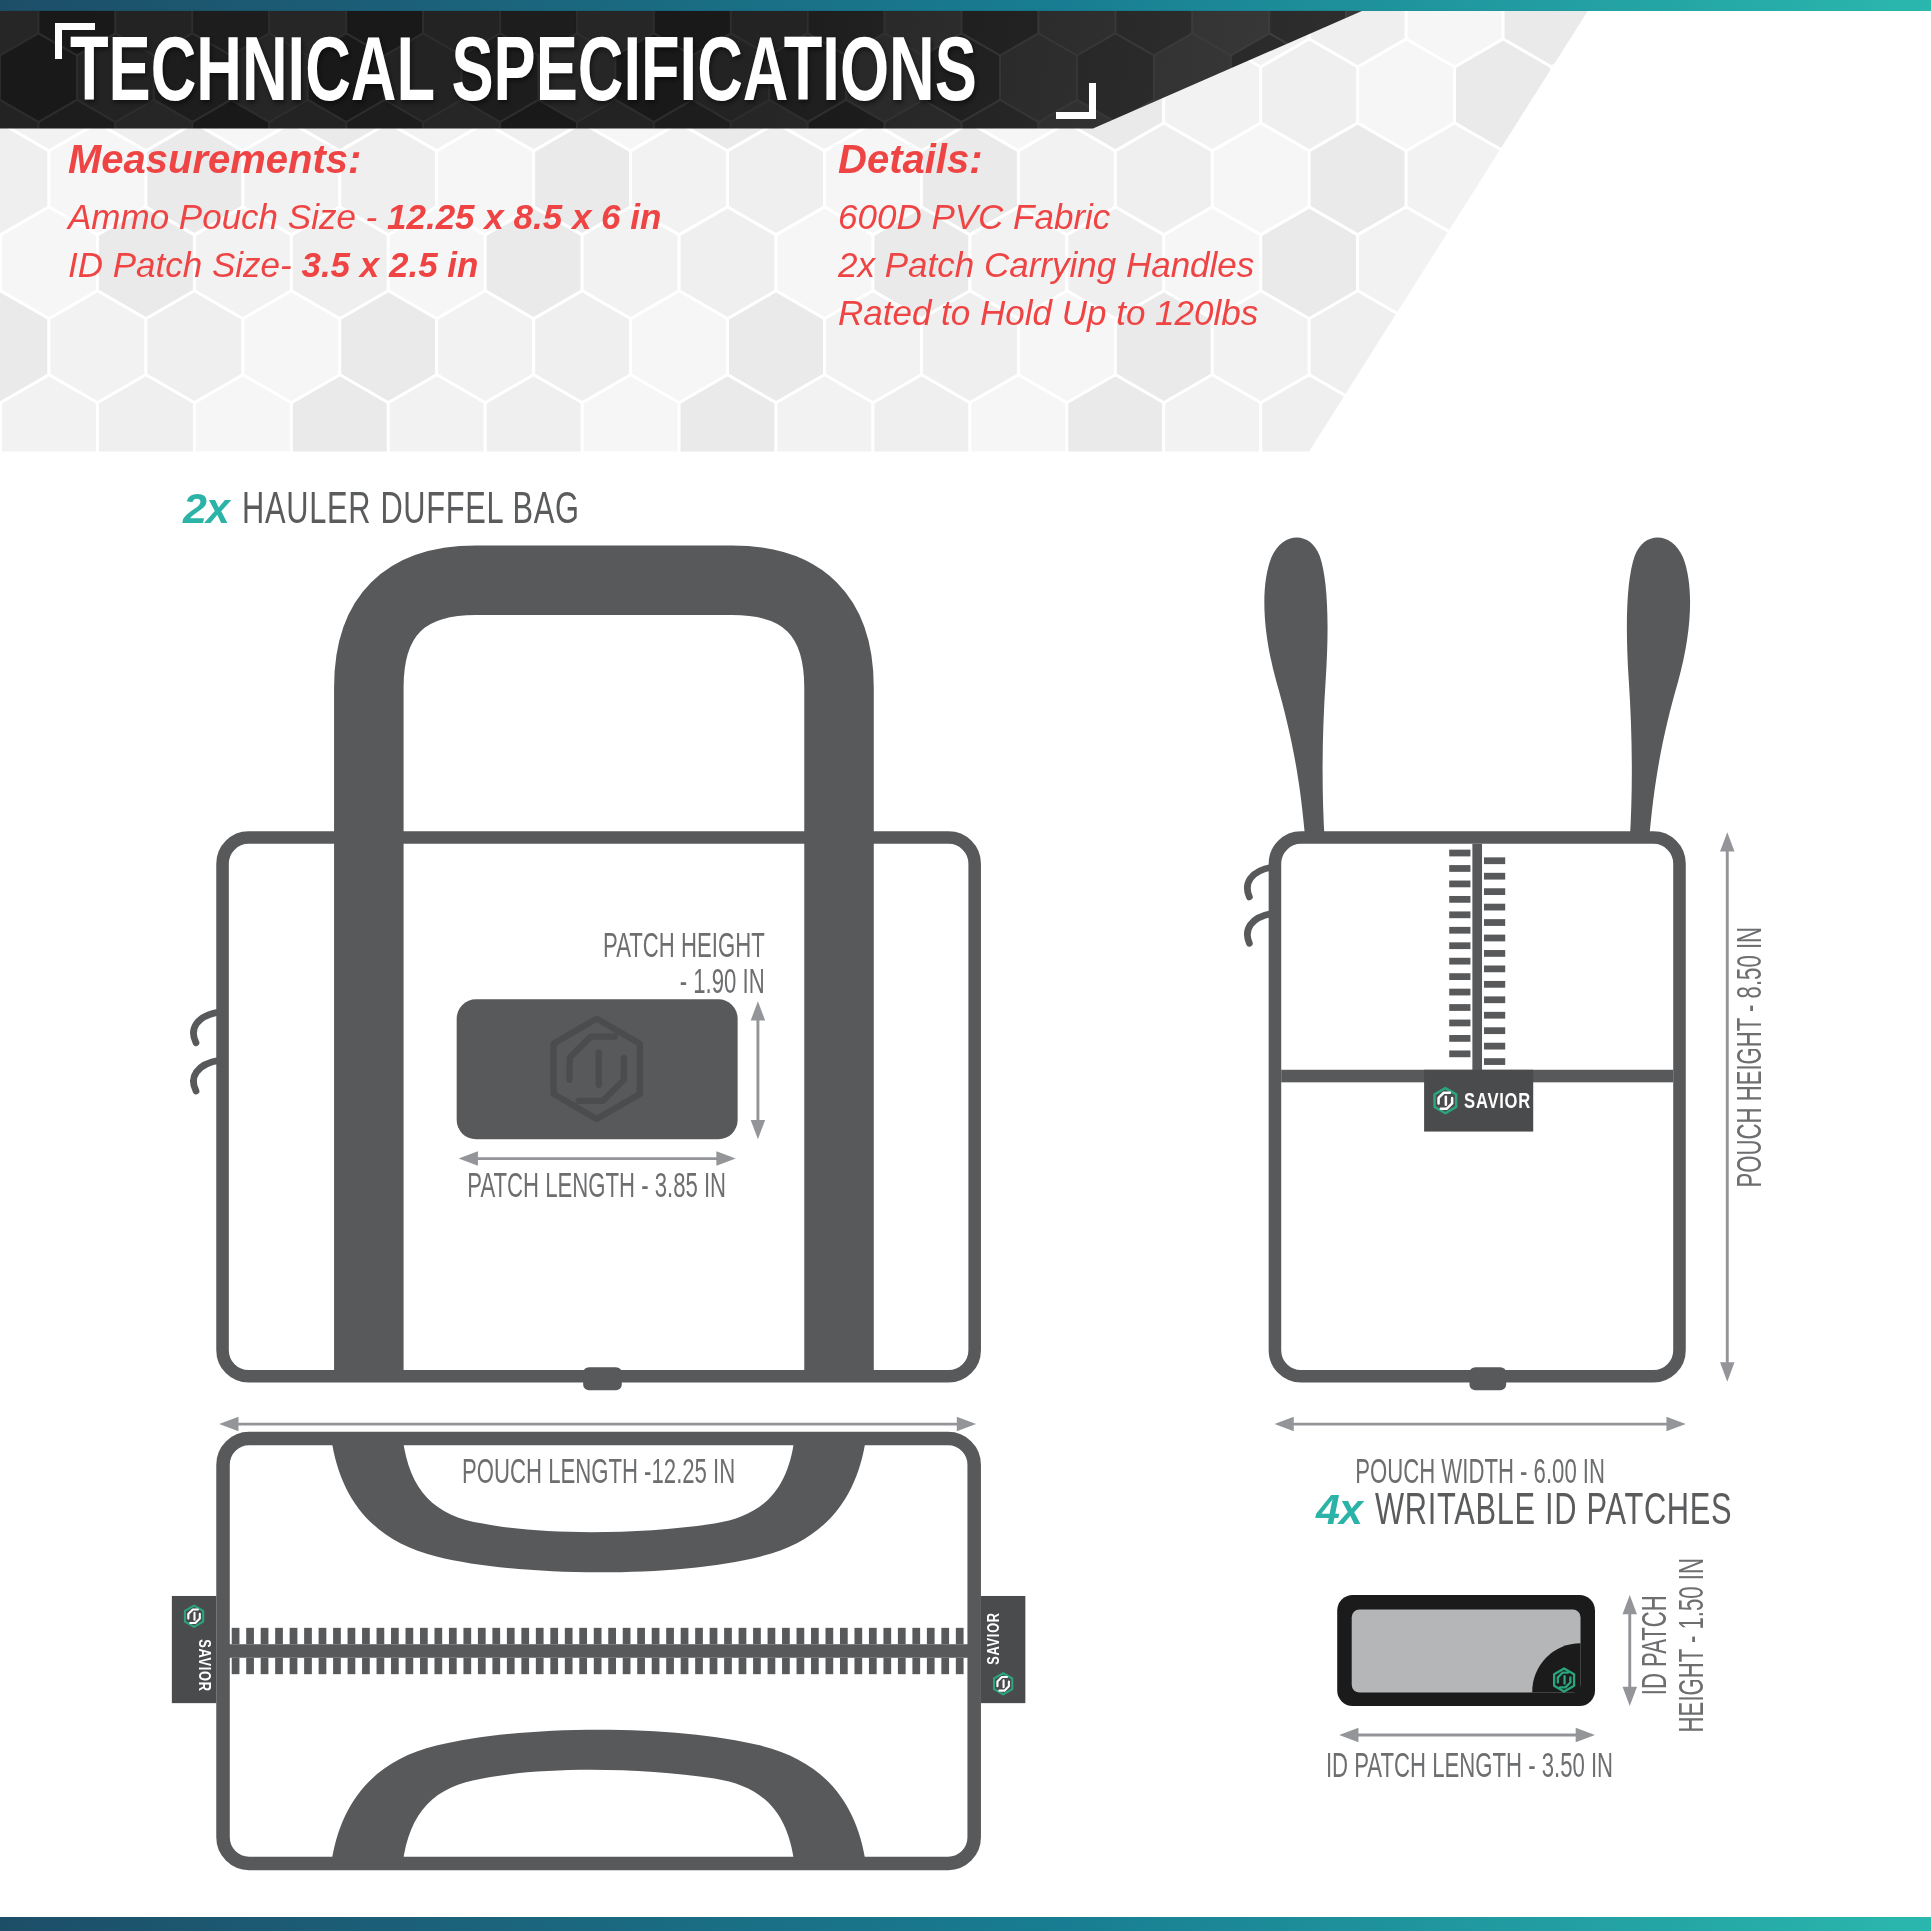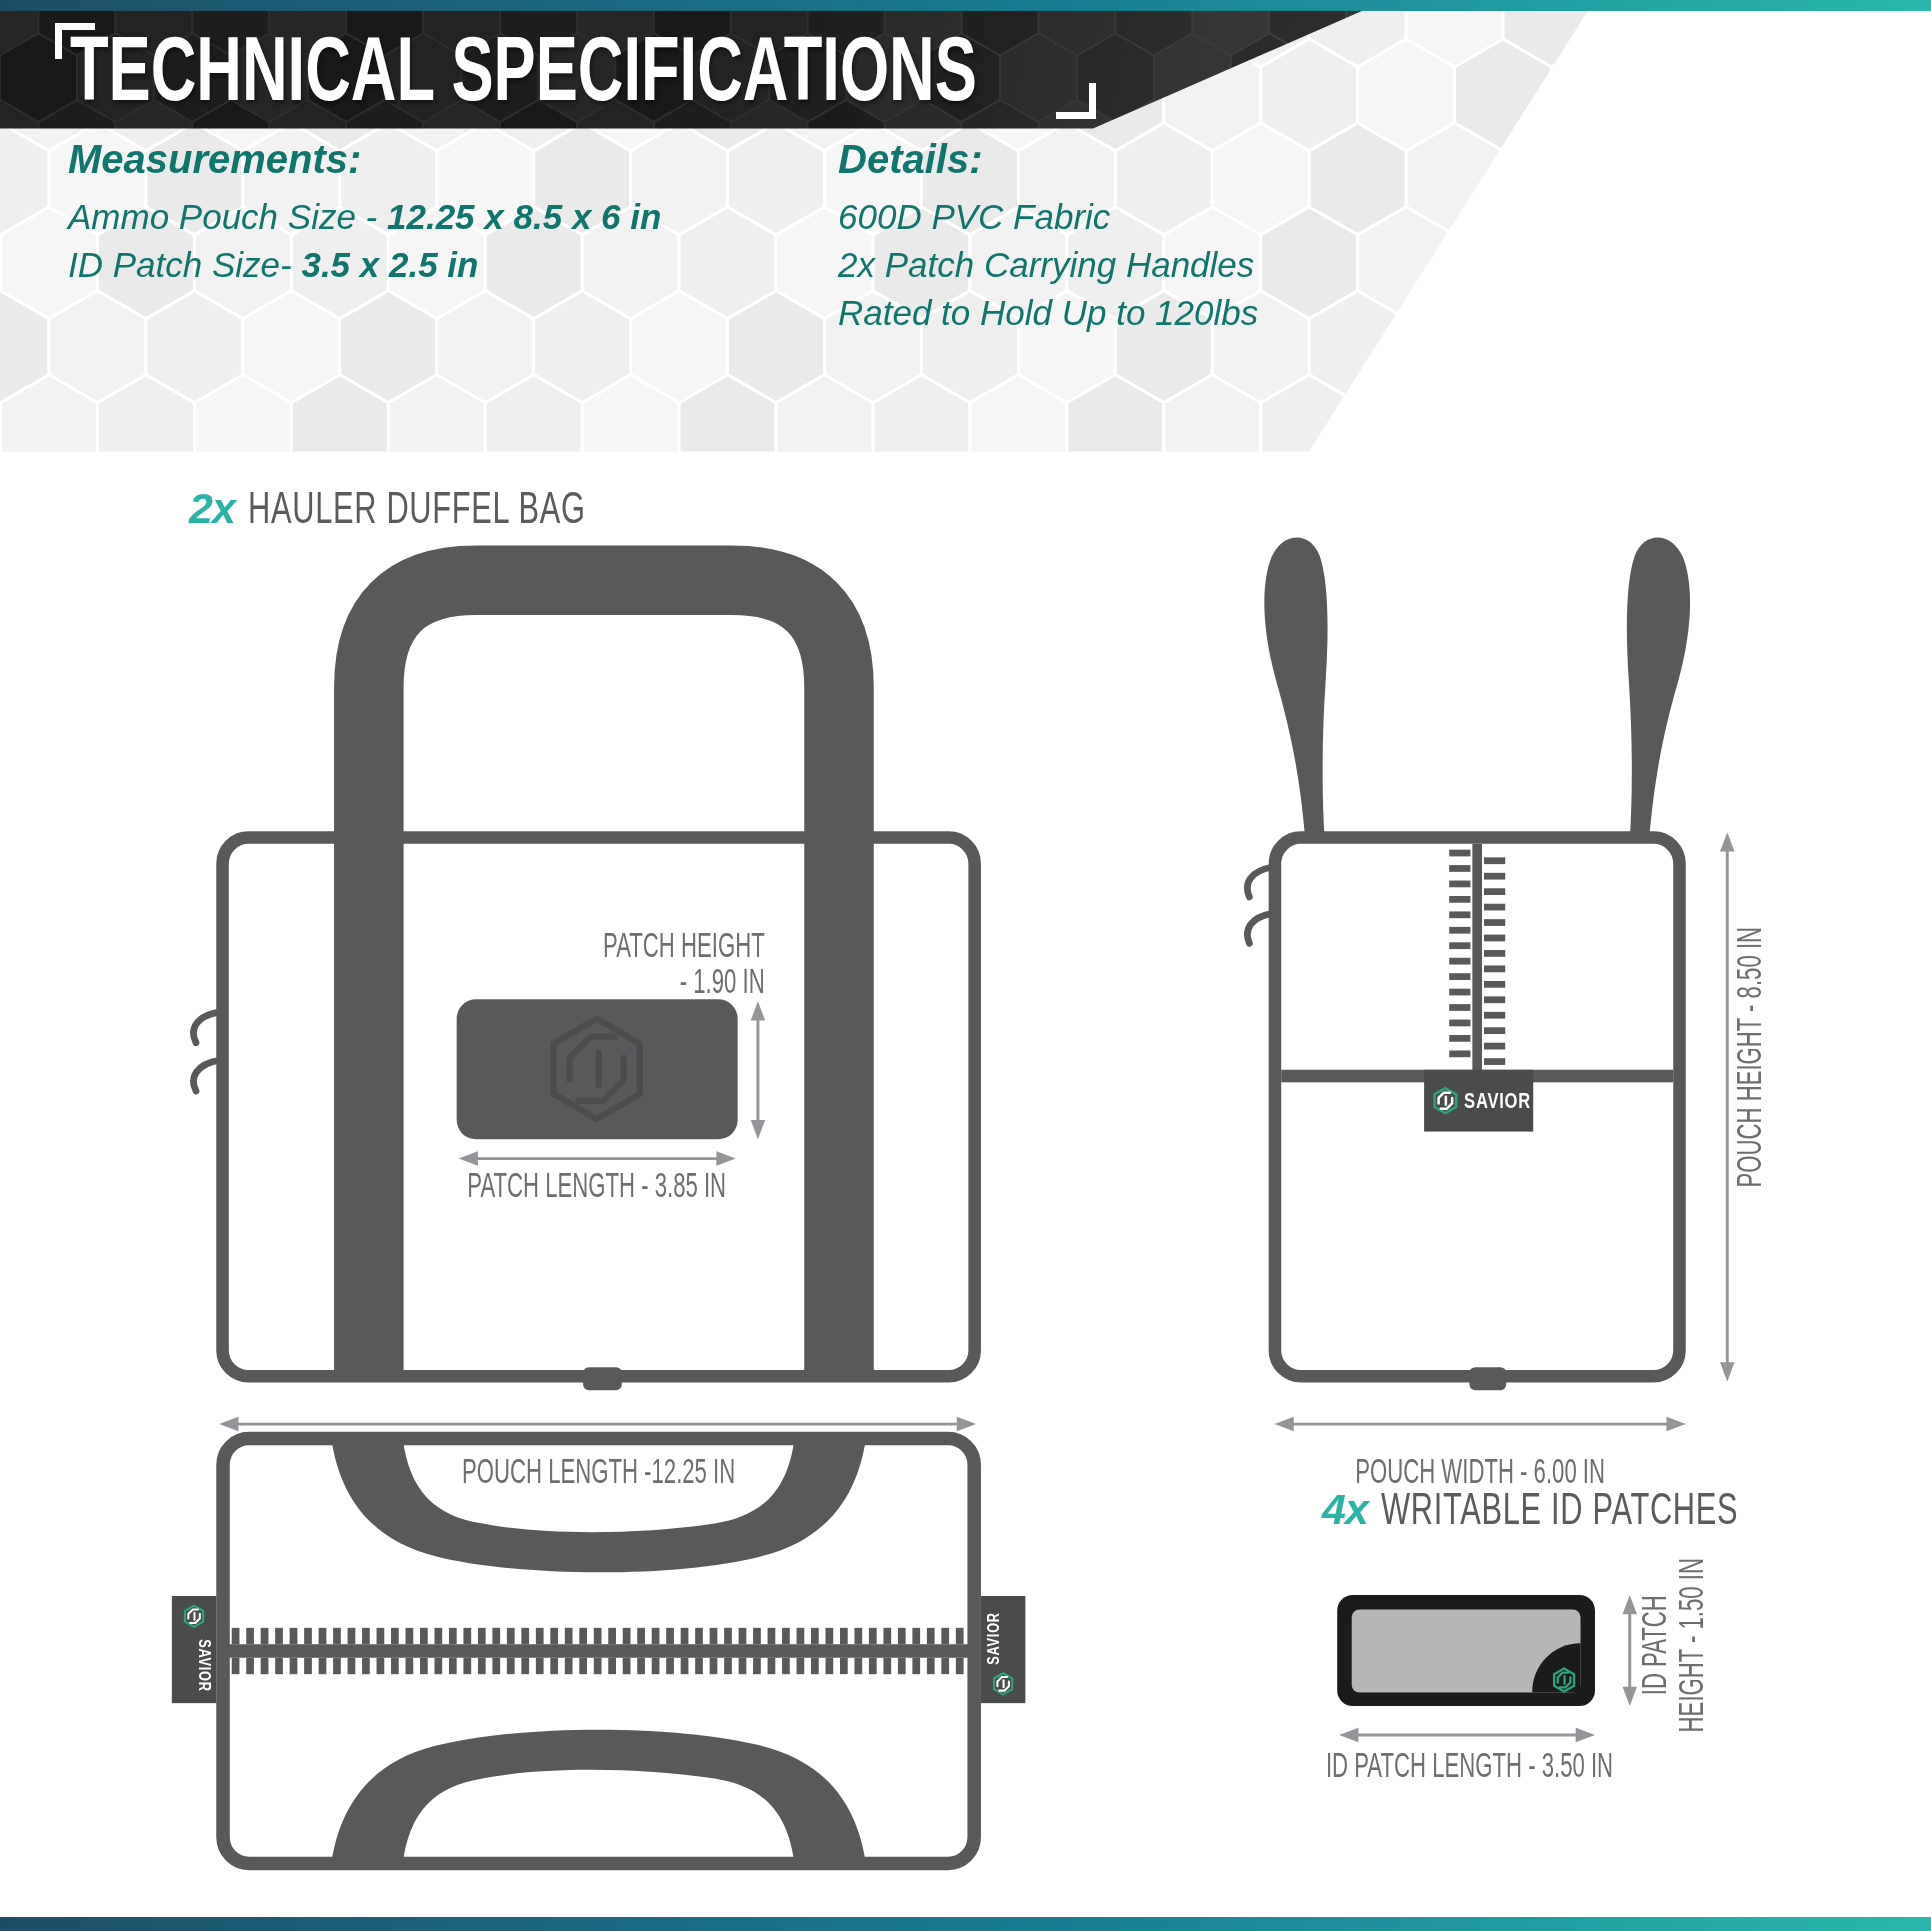--- a/index.html
+++ b/index.html
@@ -19,26 +19,26 @@
   .banner svg{display:block;}
   .banner .sheen{position:absolute;left:0;top:0;width:100%;height:100%;
           background:linear-gradient(100deg,rgba(255,255,255,0) 55%,rgba(255,255,255,.10));}
   .bracket{position:absolute;width:33px;height:29px;}
   .b-tl{left:55px;top:23px;border-left:7.7px solid #fff;border-top:7.7px solid #fff;}
   .b-br{left:1056px;top:83px;border-right:7.7px solid #fff;border-bottom:7.7px solid #fff;}
   .title{position:absolute;left:70px;top:21px;white-space:nowrap;color:#fff;
          font-weight:700;font-size:81px;line-height:85px;letter-spacing:0px;
          transform:scale(.78,1.13);transform-origin:left top;
          text-shadow:1.9px 2.9px 4.8px rgba(0,0,0,.45);}
-  .specs{position:absolute;color:#0f766e;font-style:italic;font-size:35px;line-height:48px;}
+  .specs{position:absolute;color:#ef4444;font-style:italic;font-size:35px;line-height:48px;}
   .specs .h{font-weight:700;font-size:40px;margin-bottom:9.7px;}
   .specs b{font-weight:700;}
   .meas{left:68px;top:135px;}
   .dets{left:838px;top:135px;}
-  .seclabel{position:absolute;white-space:nowrap;margin-left:6px;}
+  .seclabel{position:absolute;white-space:nowrap;}
   .seclabel .qty{display:inline-block;font-style:italic;font-weight:900;font-size:43px;
                  margin-right:13.5px;letter-spacing:-1px;}
   .seclabel .lab{display:inline-block;font-weight:400;font-size:44px;color:#5a5b5d;
                  transform:scaleX(.70);transform-origin:left center;letter-spacing:1px;}
   .sec-duffel{left:183px;top:483px;}
   .sec-patches{left:1316px;top:1484px;}
   #diagram{position:absolute;left:0;top:0;}
   #diagram text{font-family:"Liberation Sans",sans-serif;}
   .dimtext{font-size:37px;fill:#6d6e70;}
   .brandtext{font-weight:700;fill:#ffffff;letter-spacing:1px;}

